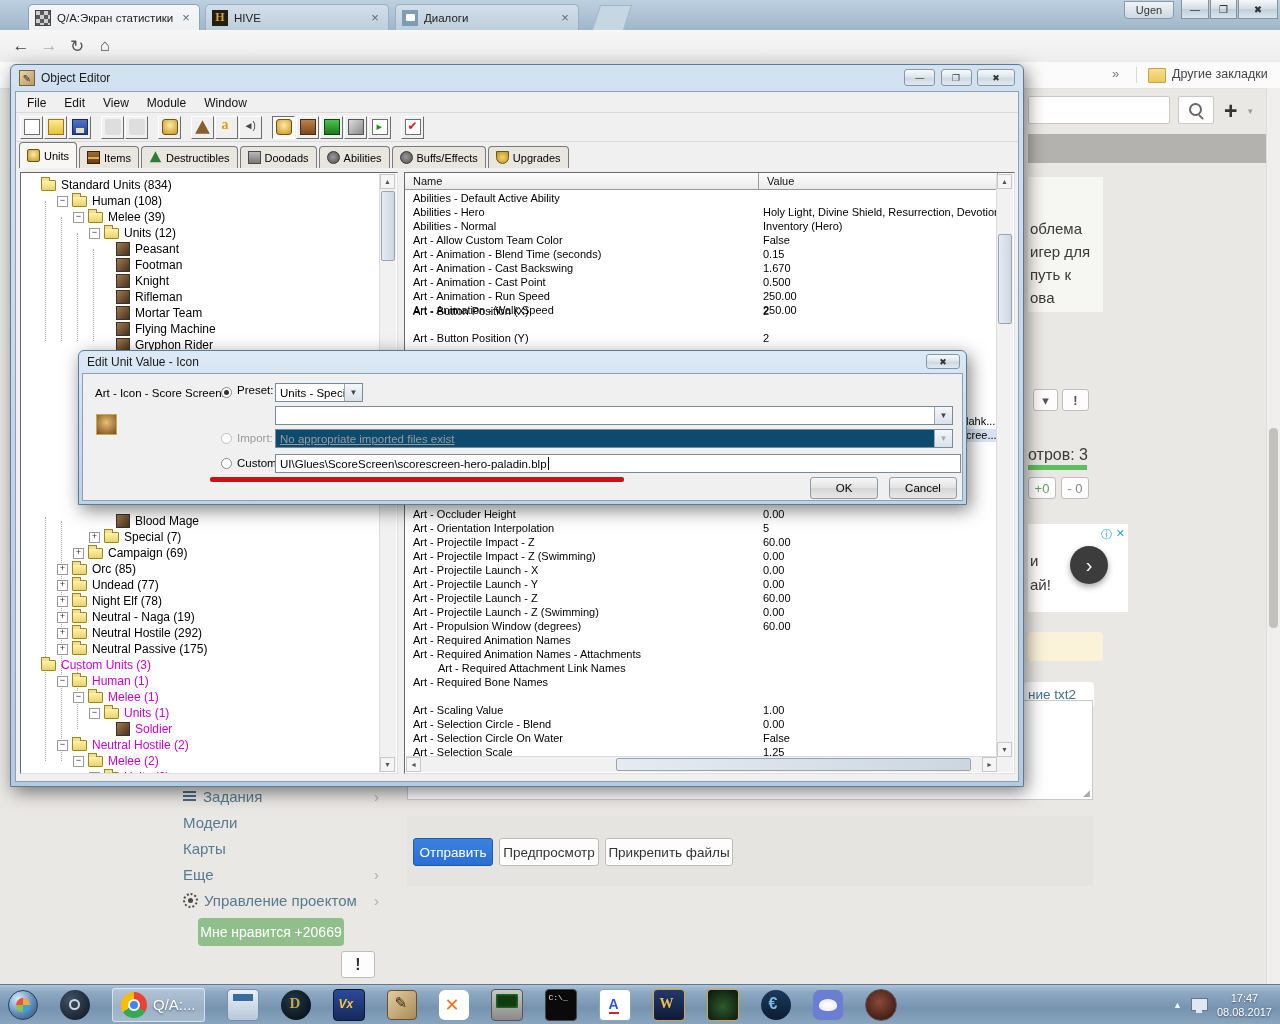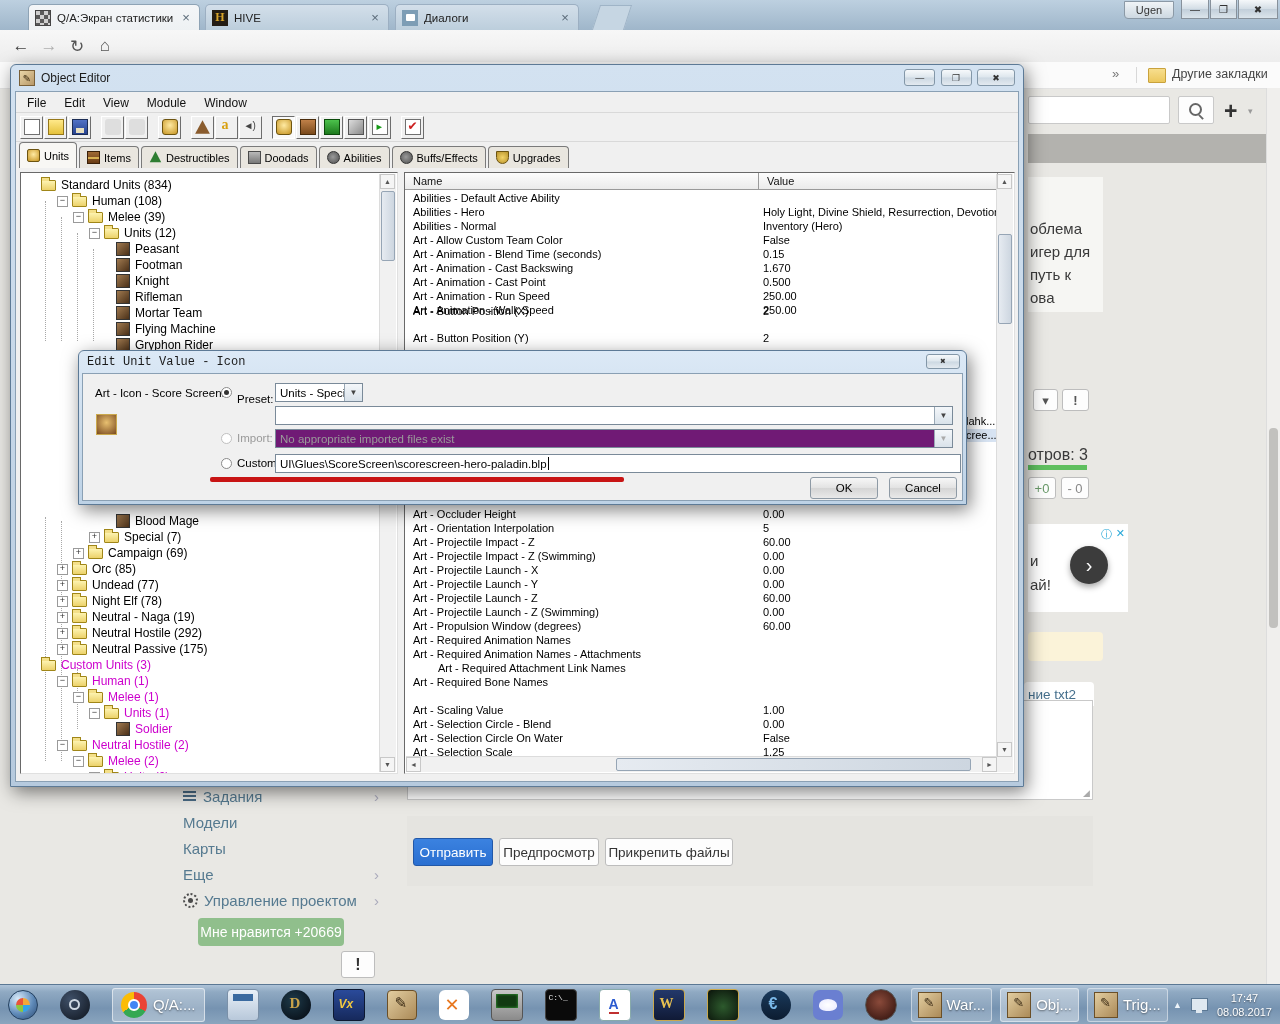--- a/index.html
+++ b/index.html
@@ -130,29 +130,29 @@
   .sbthumb{position:absolute;background:linear-gradient(90deg,#e6ebf1,#cdd6e0);border:1px solid #96a5b5;border-radius:2px;box-sizing:border-box;}
   .hdrcell{position:absolute;top:0;height:17px;background:linear-gradient(#fdfdfd,#ebebeb);border-right:1px solid #9a9a9a;border-bottom:1px solid #9a9a9a;box-sizing:border-box;font-size:11px;color:#111;display:flex;align-items:center;padding-left:8px;}
   .rrow{position:absolute;left:0;width:580px;height:14px;font-size:11px;color:#000;}
   .rname{position:absolute;left:8px;top:0;white-space:nowrap;}
   .rval{position:absolute;left:358px;top:0;white-space:nowrap;}
   .sliver{position:absolute;font-size:11px;white-space:nowrap;overflow:hidden;width:36px;height:13px;}
 
   
   #dialog{left:78px;top:350px;width:887px;height:153px;z-index:8;background:linear-gradient(#dce9f6,#bdd2e6);}
   #dialog .client{top:22px;bottom:3px;left:3px;right:3px;}
-  #dialog .titlebar{height:22px;font-family:Liberation Mono, monospace;}
+  #dialog .titlebar{height:22px;}
   .dlabel{position:absolute;font-size:11.5px;color:#000;white-space:nowrap;}
   .dlabel.dis{color:#9a9a9a;}
   .radio{position:absolute;width:11px;height:11px;border:1px solid #8a8a8a;border-radius:50%;background:#fff;box-sizing:border-box;}
   .radio.sel::after{content:"";position:absolute;left:2px;top:2px;width:5px;height:5px;border-radius:50%;background:#333;}
   .radio.dis{border-color:#c0c0c0;}
   .combo{position:absolute;height:19px;background:#fff;border:1px solid #7a8a99;box-sizing:border-box;font-size:11.5px;display:flex;align-items:center;padding-left:4px;white-space:nowrap;overflow:hidden;}
   .combo .arrow{position:absolute;right:0;top:0;bottom:0;width:17px;background:linear-gradient(#f4f7fa,#d9e2ea);border-left:1px solid #9aa8b5;display:flex;align-items:center;justify-content:center;font-size:8px;color:#444;}
-  .combo.dis{background:#701a75;color:#9a9a9a;}
+  .combo.dis{background:#0c4a6e;color:#9a9a9a;text-decoration:underline;}
   .combo.dis .arrow{color:#aaa;}
   .caret{display:inline-block;width:1px;height:13px;background:#000;margin-left:1px;}
   .redline{position:absolute;left:127px;top:103px;width:414px;height:5px;border-radius:2px;}
   .dbtn{position:absolute;top:103px;width:68px;height:22px;background:linear-gradient(#f7f7f7,#e3e3e3 48%,#d5d5d5 52%,#e9e9e9);border:1px solid #8e9aa5;border-radius:3px;box-sizing:border-box;font-size:11.5px;display:flex;align-items:center;justify-content:center;color:#000;}
   .palicon{position:absolute;left:13px;top:40px;width:21px;height:21px;background:radial-gradient(circle at 50% 40%,#e8c070,#7a4a20);border:1px solid #caa84c;box-sizing:border-box;}
 
   
   .taskbar{position:absolute;left:0;top:984px;width:1280px;height:40px;z-index:20;
     background:linear-gradient(#aec3d8 0%,#8fa9c2 18%,#7693b1 60%,#8aa5be 100%);border-top:1px solid #5b7894;box-sizing:border-box;
     display:flex;align-items:center;}
@@ -700,21 +700,21 @@
   </div>
 
   <div id="dialog" class="win7">
     <div class="titlebar">
       <span>Edit Unit Value - Icon</span>
       <span class="win7btn" style="position:absolute;right:6px;top:3px;width:34px;height:15px;">✖</span>
     </div>
     <div class="client">
       <div class="dlabel" style="left:12px;top:13px;">Art - Icon - Score Screen:</div>
       <div class="radio sel" style="left:138px;top:13px;"></div>
-      <div class="dlabel" style="left:154px;top:19px;">Preset:</div>
+      <div class="dlabel" style="left:154px;top:10px;">Preset:</div>
       <div class="combo" style="left:192px;top:9px;width:88px;">
         <span>Units - Special</span>
         <span class="arrow">▼</span>
       </div>
       <div class="palicon"></div>
       <div class="combo" style="left:192px;top:32px;width:678px;">
         <span class="arrow">▼</span>
       </div>
       <div class="radio dis" style="left:138px;top:59px;"></div>
       <div class="dlabel dis" style="left:154px;top:58px;">Import:</div>
@@ -751,34 +751,20 @@
         <div class="tbi" data-icon="xgm-icon"></div>
         <div class="tbi" data-icon="remote-desktop-icon"></div>
         <div class="tbi" data-icon="terminal-icon"></div>
         <div class="tbi" data-icon="document-icon"></div>
         <div class="tbi" data-icon="wow-icon"></div>
         <div class="tbi" data-icon="warcraft3-icon"></div>
         <div class="tbi" data-icon="cheat-engine-icon"></div>
         <div class="tbi" data-icon="discord-icon"></div>
         <div class="tbi" data-icon="avatar-icon"></div>
       </span>
-    <span id="taskwindows" style="display:flex;align-items:center;gap:8px;margin-left:14px;">
-        <div class="twin">
-          <div class="parchsm"></div>
-          <div class="tlab">War...</div>
-        </div>
-        <div class="twin active">
-          <div class="parchsm"></div>
-          <div class="tlab">Obj...</div>
-        </div>
-        <div class="twin">
-          <div class="parchsm"></div>
-          <div class="tlab">Trig...</div>
-        </div>
-      </span>
     <div class="tray">
       <span class="trayarrow">▲</span>
       <span class="netico"></span>
       <div class="clock">
         <div>17:47</div>
         <div>08.08.2017</div>
       </div>
     </div>
   </div>
 

